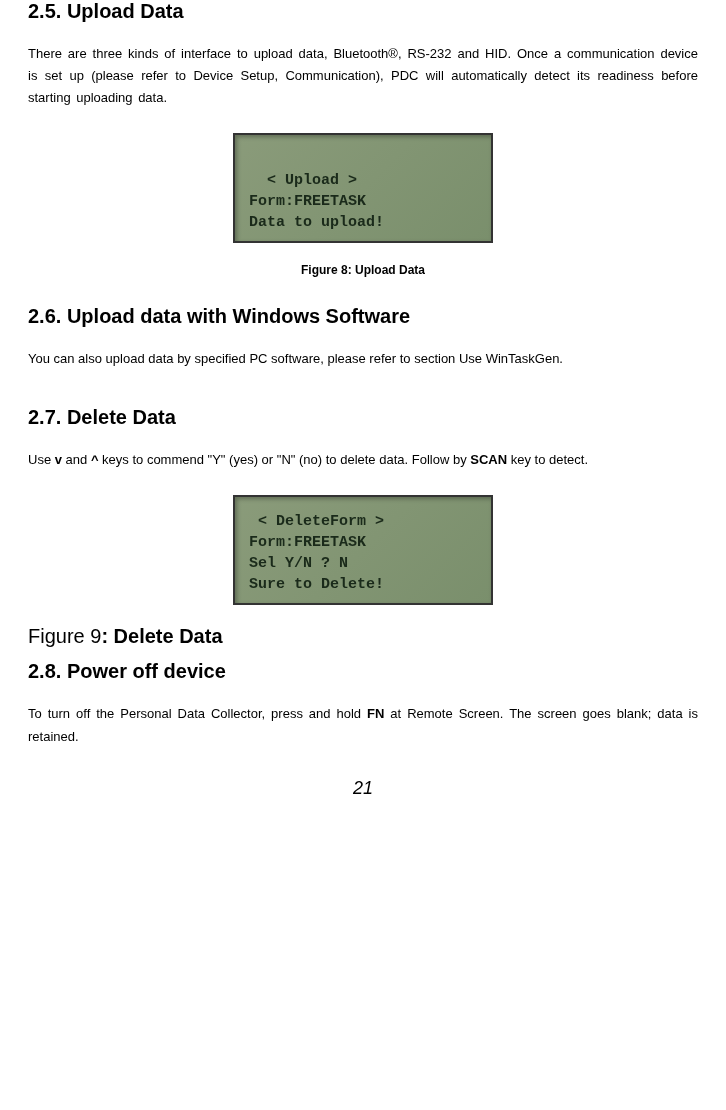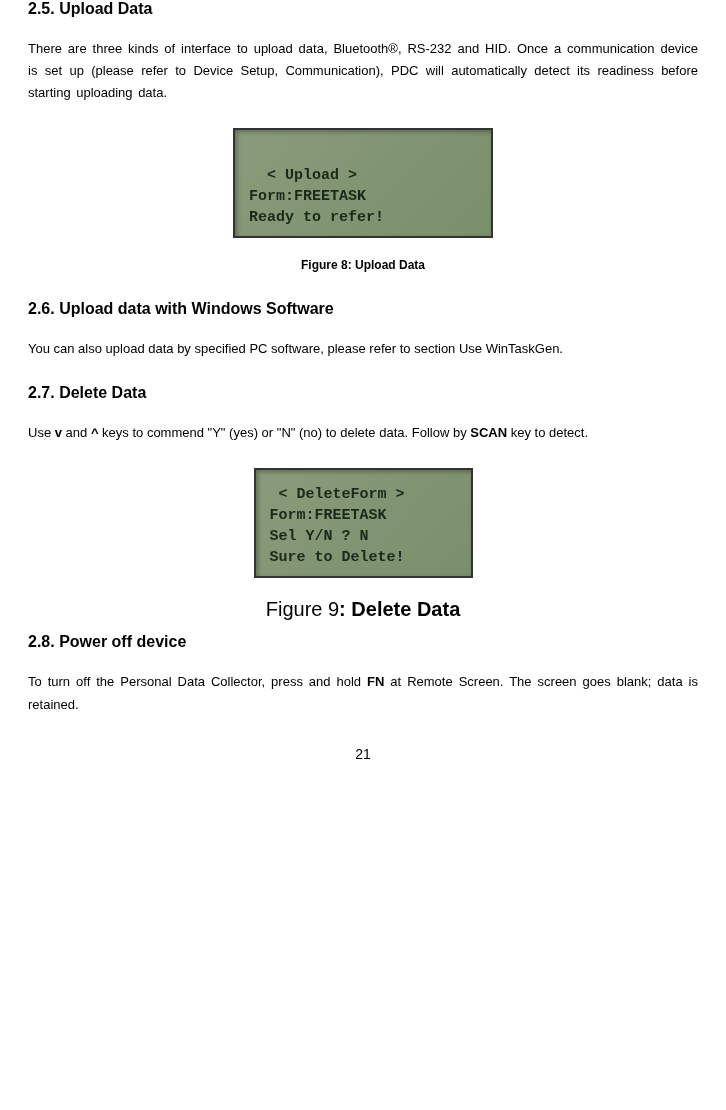--- a/index.html
+++ b/index.html
@@ -9,21 +9,21 @@
     }
     body {
       font-family: Arial, Helvetica, sans-serif;
       width: 726px;
       margin: 0 auto;
       background: white;
       color: black;
       padding: 0 28px;
     }
     .section-heading {
-      font-size: 16px;
+      font-size: 20px;
       font-weight: bold;
       margin-bottom: 20px;
     }
     .body-text {
       font-size: 13px;
       line-height: 1.7;
       margin-bottom: 24px;
       text-align: justify;
     }
     .lcd-image-container {
@@ -36,21 +36,21 @@
       background: linear-gradient(135deg, #8a9b7a 0%, #7a8f6c 100%);
       padding: 8px 14px;
       position: relative;
       box-shadow: inset 2px 2px 4px rgba(0,0,0,0.3);
     }
     .lcd-screen.upload {
       width: 260px;
       height: 110px;
     }
     .lcd-screen.delete {
-      width: 219px;
+      width: 260px;
       height: 110px;
     }
     .lcd-text {
       font-family: 'Courier New', monospace;
       font-size: 15px;
       font-weight: bold;
       color: #1a2a1a;
       line-height: 1.4;
       white-space: pre;
       display: flex;
@@ -59,54 +59,55 @@
       height: 100%;
     }
     .figure-caption {
       font-size: 12px;
       font-weight: bold;
       text-align: center;
       margin: 18px 0 28px 0;
     }
     .figure-caption-mixed {
       font-size: 20px;
-      text-align: center;
+      text-align: left;
       margin: 8px 0 12px 0;
     }
     .figure-caption-mixed .bold-part {
       font-weight: bold;
     }
     .page-number {
-      font-size: 14px;
+      font-size: 18px;
       text-align: center;
       margin-top: 30px;
+      font-style: italic;
     }
     .inline-bold {
       font-weight: bold;
     }
     .justify-wide {
       word-spacing: 0.15em;
     }
     .section-gap {
-      margin-top: 24px;
+      margin-top: 36px;
     }
   </style>
 </head>
 <body>
 
 <h2 class="section-heading">2.5. Upload Data</h2>
 
 <p class="body-text justify-wide">There are three kinds of interface to upload data, Bluetooth®, RS-232 and HID. Once a communication device is set up (please refer to Device Setup, Communication), PDC will automatically detect its readiness before starting uploading data.</p>
 
 <div class="lcd-image-container">
   <div class="lcd-screen upload">
     <div class="lcd-text">
       <div>  &lt; Upload &gt;</div>
       <div>Form:FREETASK</div>
-      <div>Ready to refer!</div>
+      <div>Data to upload!</div>
     </div>
   </div>
 </div>
 
 <p class="figure-caption">Figure 8: Upload Data</p>
 
 <h2 class="section-heading">2.6. Upload data with Windows Software</h2>
 
 <p class="body-text">You can also upload data by specified PC software, please refer to section Use WinTaskGen.</p>
 

